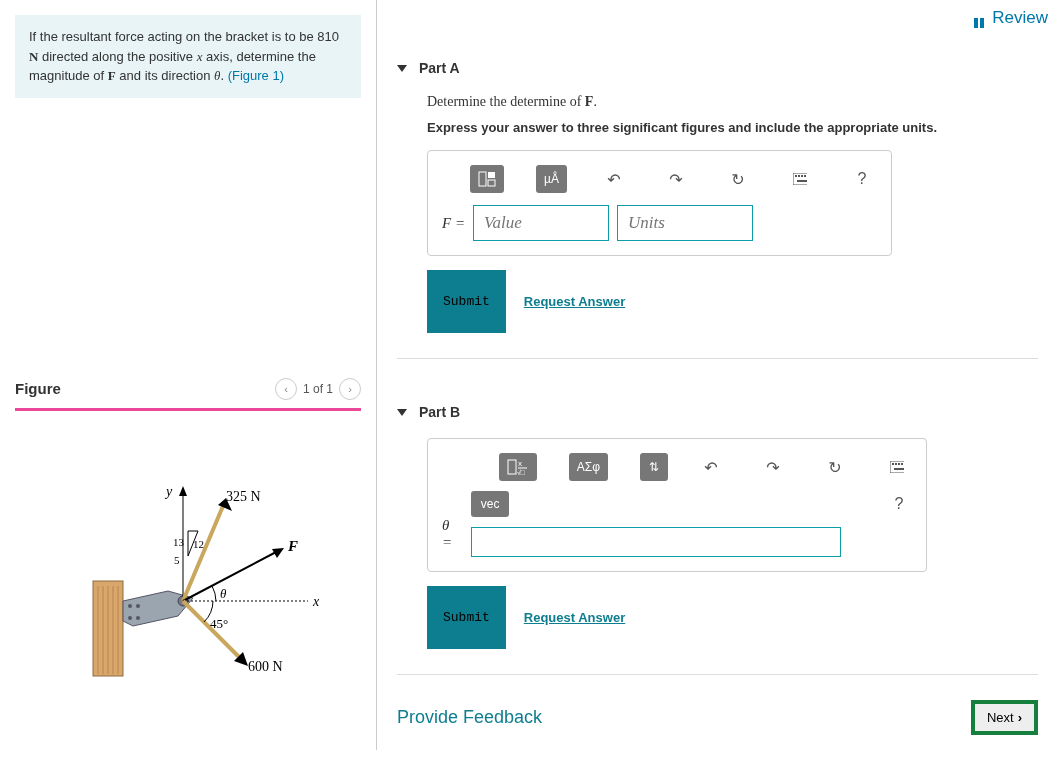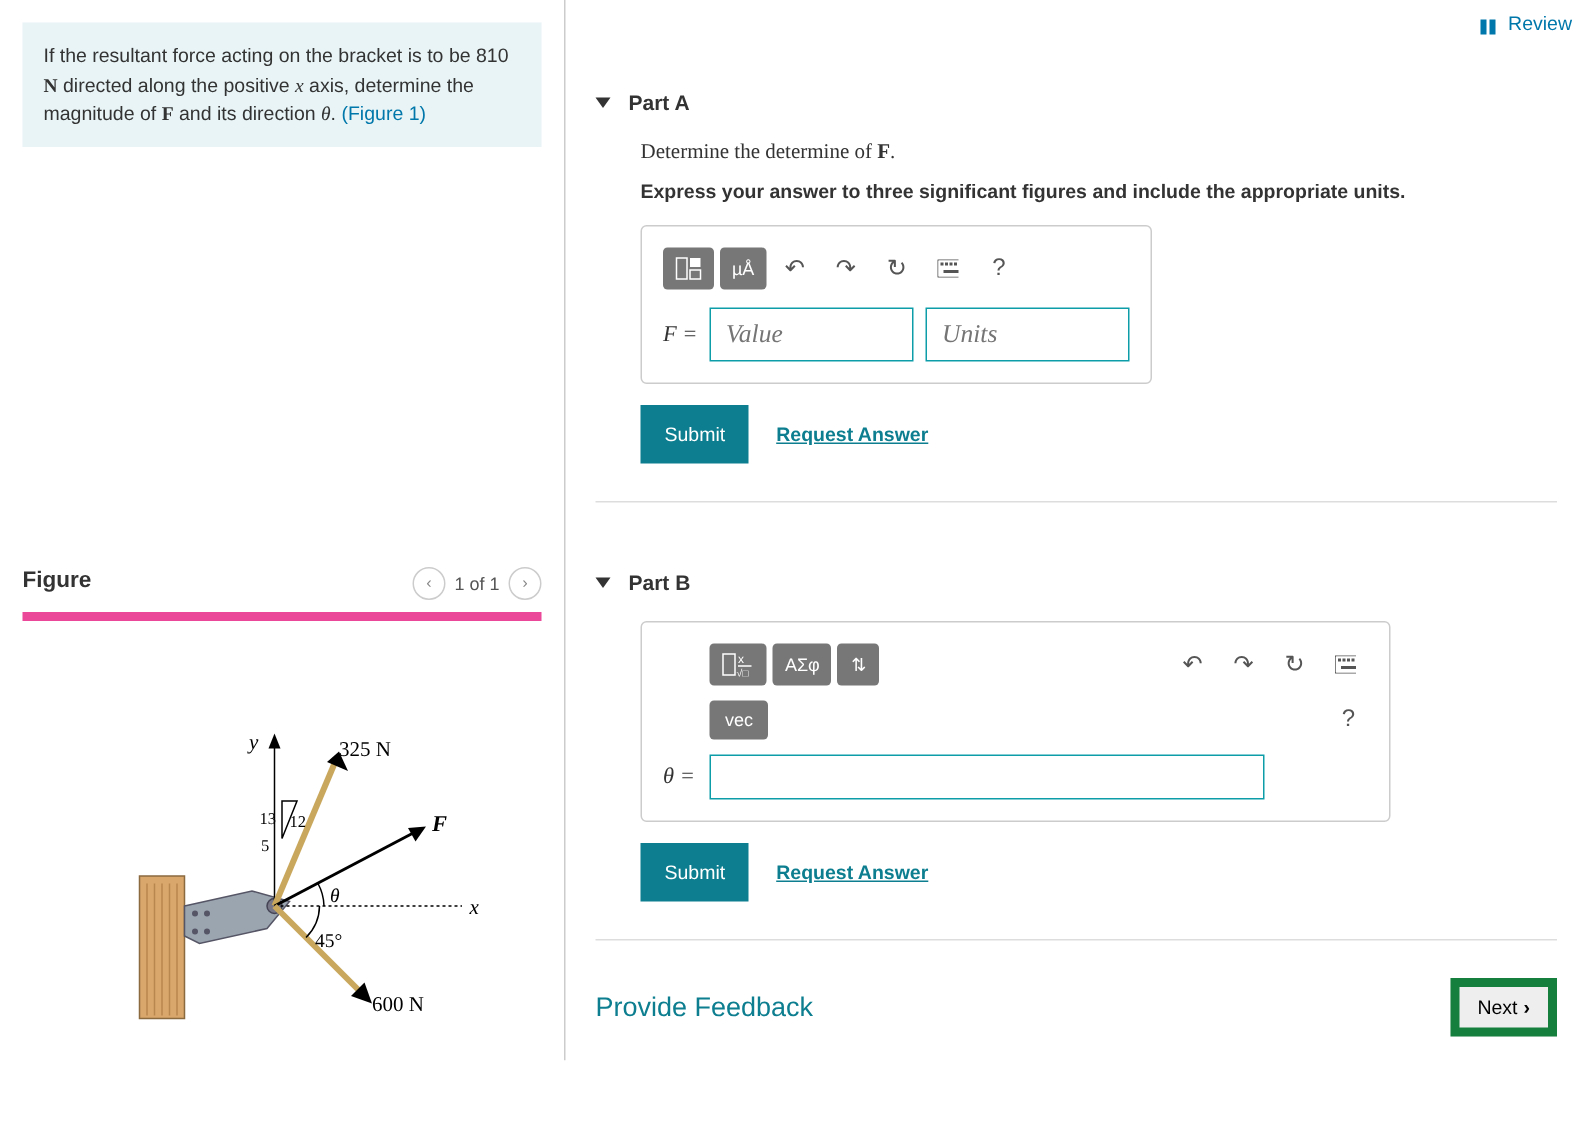--- a/index.html
+++ b/index.html
@@ -5,53 +5,53 @@
 * { box-sizing: border-box; margin: 0; padding: 0; }
 body { font-family: Arial, Helvetica, sans-serif; font-size: 13px; color: #333; background: #fff; width: 1058px; }
 .container { display: flex; }
 .left-col { width: 377px; padding: 15px; border-right: 1px solid #ccc; }
 .right-col { flex: 1; padding: 15px 20px; position: relative; }
 .problem-box { background: #e8f4f6; padding: 12px 14px; margin-bottom: 20px; line-height: 1.5; }
 .problem-box .bold { font-weight: bold; font-family: 'Times New Roman', serif; }
 .problem-box .ital { font-style: italic; font-family: 'Times New Roman', serif; }
 .problem-box a { color: #0077aa; text-decoration: none; }
 .figure-section { margin-top: 280px; }
-.figure-header { display: flex; justify-content: space-between; align-items: flex-start; border-bottom: 6px solid #ec4899; padding-bottom: 8px; margin-bottom: 15px; }
+.figure-header { display: flex; justify-content: space-between; align-items: center; border-bottom: 3px solid #ec4899; padding-bottom: 8px; margin-bottom: 15px; }
 .figure-title { font-size: 15px; font-weight: bold; }
 .figure-nav { display: flex; align-items: center; gap: 6px; font-size: 12px; color: #555; }
 .nav-btn { width: 22px; height: 22px; border: 1px solid #ccc; border-radius: 50%; background: #fff; display: inline-flex; align-items: center; justify-content: center; font-size: 11px; color: #888; cursor: pointer; }
 .figure-img { text-align: center; }
-.review-link { position: absolute; top: 8px; right: 10px; color: #0077aa; font-size: 13px; display: flex; align-items: center; gap: 4px; cursor: pointer; }
+.review-link { position: absolute; top: 8px; right: 10px; color: #0077aa; font-size: 17px; display: flex; align-items: center; gap: 4px; cursor: pointer; }
 .review-icon { width: 14px; height: 10px; display: inline-block; }
 .review-icon::before { content: ''; display: inline-block; width: 4px; height: 10px; background: #0077aa; margin-right: 2px; }
 .review-icon::after { content: ''; display: inline-block; width: 4px; height: 10px; background: #0077aa; }
 .part { margin-top: 45px; border-bottom: 1px solid #ddd; padding-bottom: 25px; }
 .part-header { display: flex; align-items: center; gap: 12px; margin-bottom: 18px; }
 .caret { width: 0; height: 0; border-left: 5px solid transparent; border-right: 5px solid transparent; border-top: 7px solid #333; }
 .part-title { font-weight: bold; font-size: 14px; }
 .part-body { padding-left: 30px; }
 .prompt { margin-bottom: 10px; font-family: 'Times New Roman', serif; font-size: 14px; }
 .sub-instr { font-weight: bold; margin-bottom: 15px; }
 .answer-box { border: 1px solid #ccc; border-radius: 4px; padding: 14px; display: inline-block; min-width: 340px; }
 .answer-box.wide { width: 500px; display: flex; align-items: center; gap: 10px; }
 .toolbar { display: flex; gap: 4px; align-items: center; margin-bottom: 12px; }
-.tool-btn { background: #777; color: #fff; border: none; border-radius: 3px; padding: 5px 8px; font-size: 12px; cursor: pointer; display: inline-flex; align-items: center; min-width: 28px; height: 28px; justify-content: center; }
+.tool-btn { background: #777; color: #fff; border: none; border-radius: 3px; padding: 5px 8px; font-size: 12px; cursor: pointer; display: inline-flex; align-items: center; min-width: 28px; height: 28px; justify-content: center; margin-left: 28px; }
 .tool-btn.light { background: none; color: #555; font-size: 16px; width: 30px; }
 .answer-row { display: flex; align-items: center; gap: 8px; }
 .eq-label { font-family: 'Times New Roman', serif; font-style: italic; font-size: 15px; }
 .answer-input { border: 1px solid #0d9da8; padding: 6px 10px; font-size: 17px; font-style: italic; color: #888; font-family: 'Times New Roman', serif; width: 136px; height: 36px; }
 .answer-input.long { width: 370px; height: 30px; font-style: normal; }
 .submit-row { margin-top: 14px; display: flex; align-items: center; gap: 18px; }
-.submit-btn { background: #0d7e8f; color: #ffffff; border: none; padding: 12px 16px; font-size: 13px; cursor: pointer; }
+.submit-btn { background: #0d7e8f; color: #000000; border: none; padding: 24px 16px; font-size: 13px; cursor: pointer; font-family: Liberation Mono, monospace; }
 .request-link { color: #0d7e8f; text-decoration: underline; font-weight: bold; font-size: 13px; cursor: pointer; }
 .inner-box { flex: 1; }
 .hint-text { font-size: 12px; font-family: 'Times New Roman', serif; line-height: 1.4; }
 .footer { display: flex; justify-content: space-between; align-items: center; margin-top: 25px; }
 .feedback-link { color: #0d7e8f; font-size: 18px; cursor: pointer; }
-.next-btn { background: #eee; border: 6px solid #15803d; padding: 6px 12px; font-size: 13px; cursor: pointer; display: flex; align-items: center; gap: 4px; }
+.next-btn { background: #eee; border: 4px solid #15803d; padding: 6px 12px; font-size: 13px; cursor: pointer; display: flex; align-items: center; gap: 4px; }
 .toolbar-row2 { display: flex; justify-content: space-between; align-items: center; margin-bottom: 10px; }
 .toolbar-group { display: flex; gap: 4px; align-items: center; }
 .vec-btn { background: #777; color: #fff; border: none; border-radius: 3px; padding: 5px 10px; font-size: 12px; cursor: pointer; height: 26px; }
 .qmark { font-size: 16px; color: #555; width: 26px; text-align: center; cursor: pointer; }
 </style>
 </head>
 <body>
 
 <div class="container">
   <div class="left-col">

